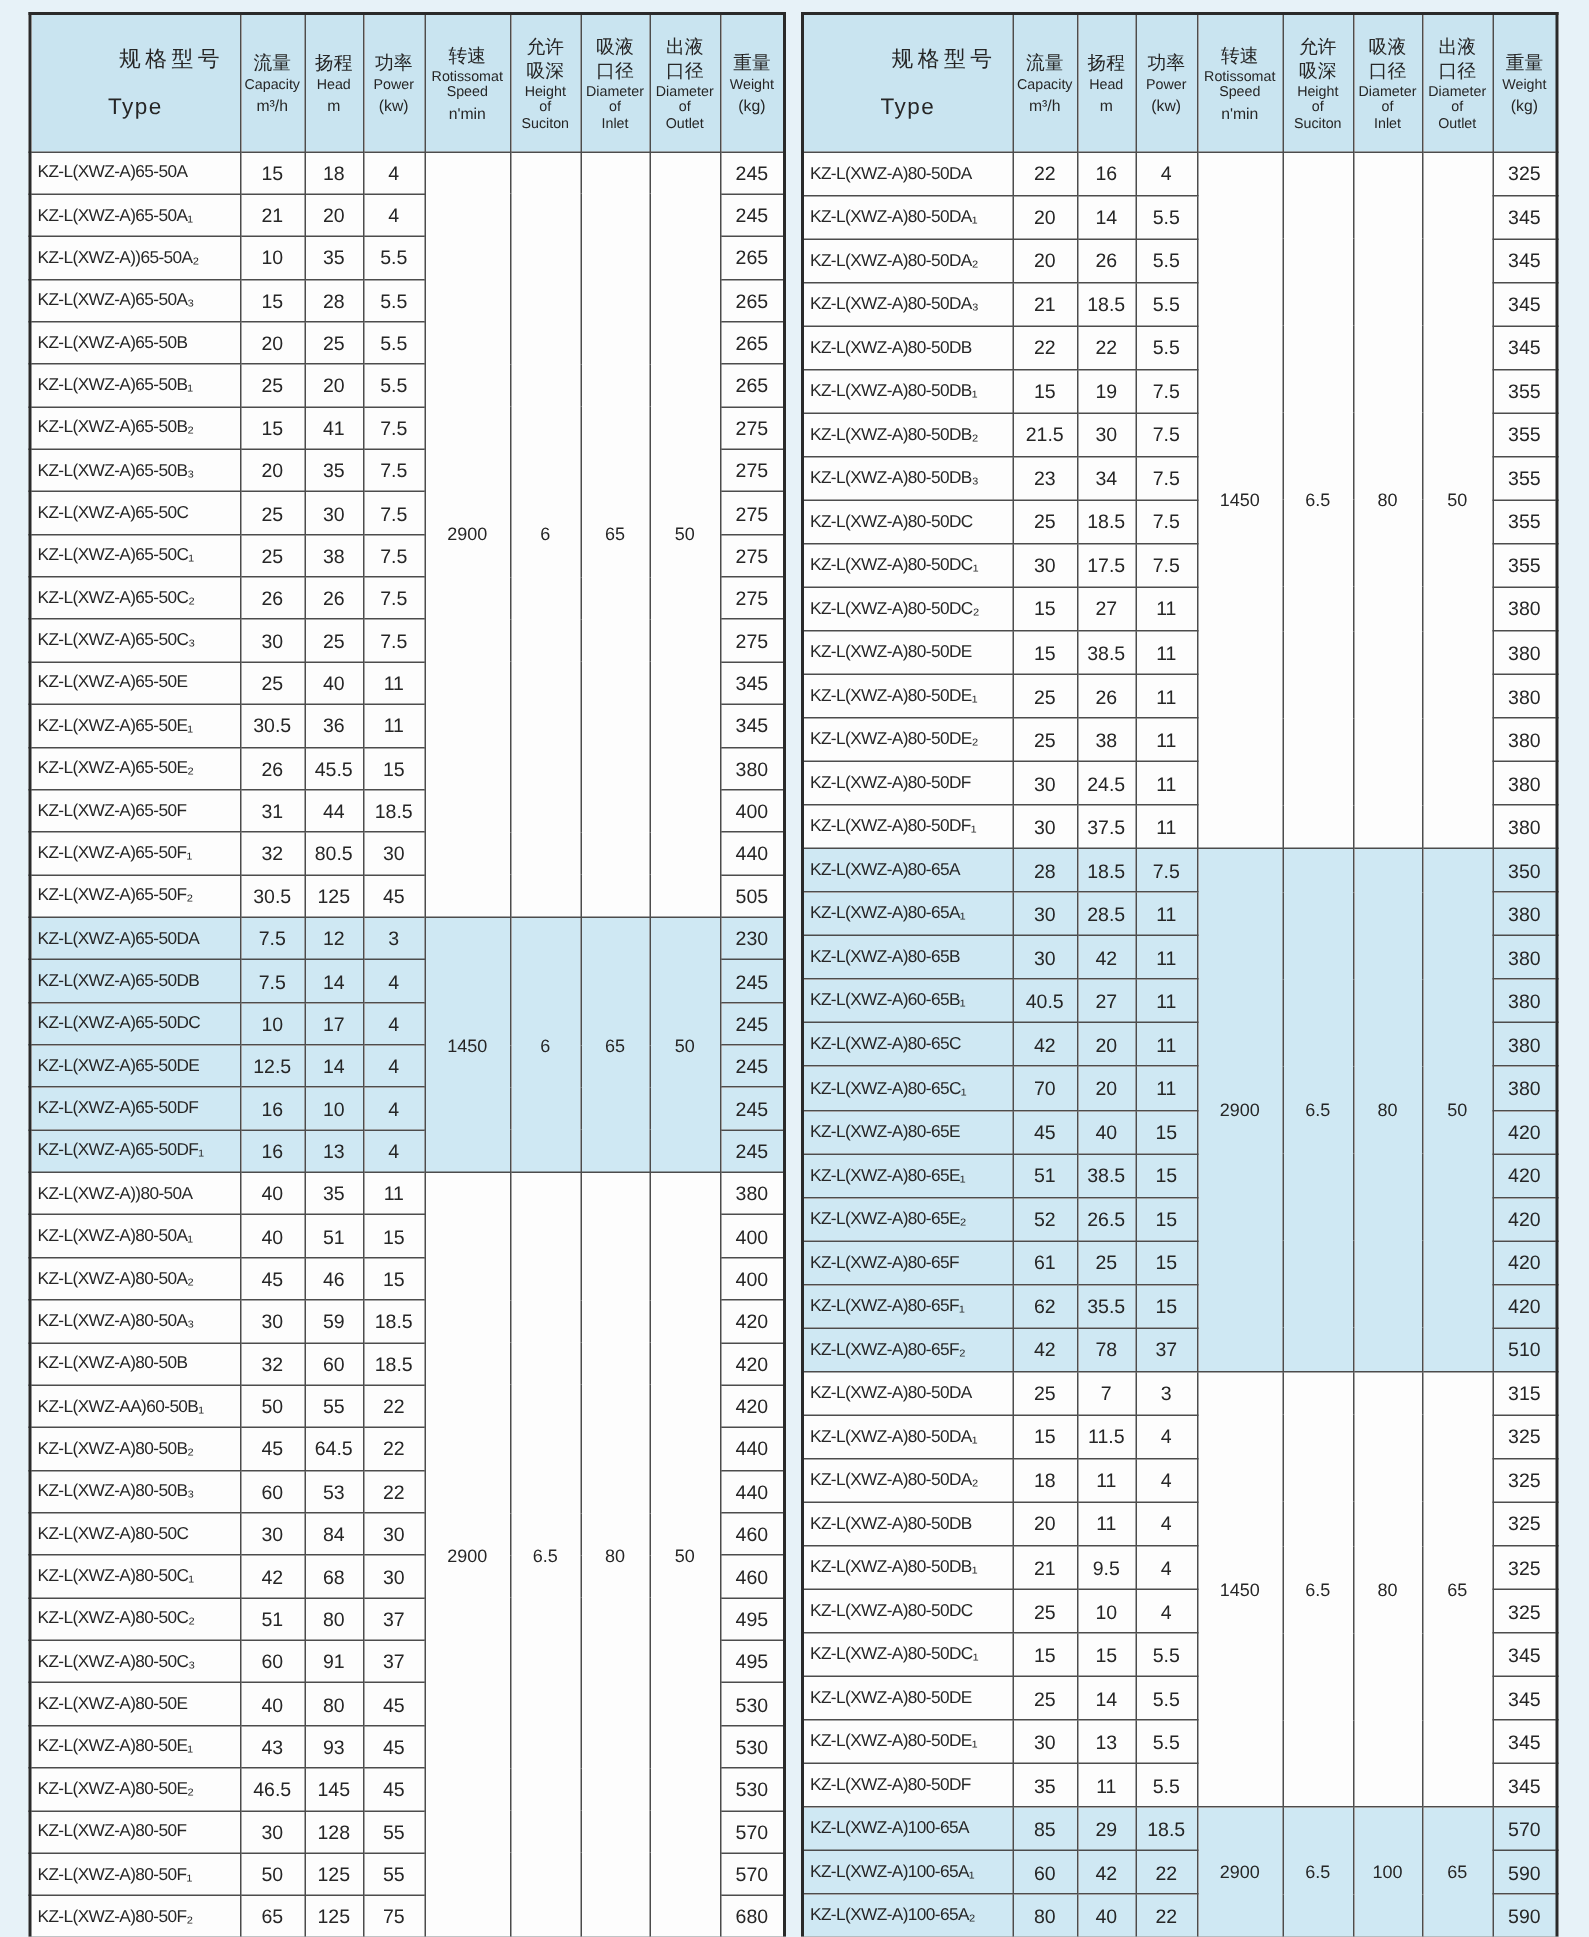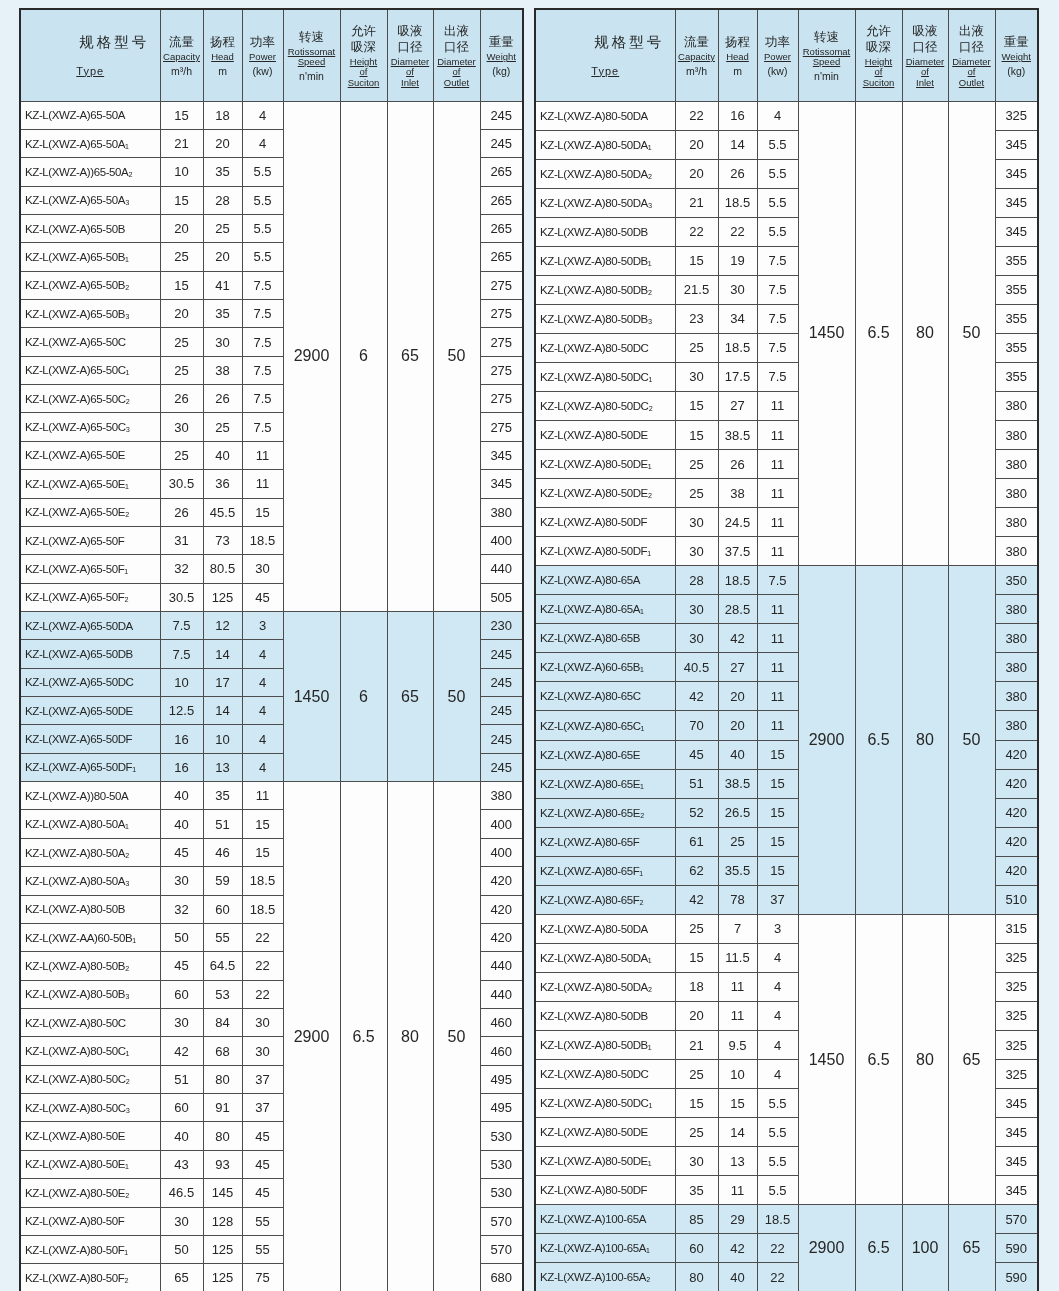--- a/index.html
+++ b/index.html
@@ -21,27 +21,27 @@
   }
   thead tr { height:92px; }
   thead th { background:#c9e4f0; font-weight:normal; }
   .tbl-left  tbody tr { height:28.36px; }
   .tbl-right tbody tr { height:29.05px; }
   td { font-size:13px; }
   td.type {
     text-align:left; padding-left:4px; font-size:11.5px;
     letter-spacing:-0.4px; white-space:nowrap;
   }
-  td.merged { font-size:16px; }
+  td.merged { font-size:12px; }
   tr.hl td { background:#cfe8f3; }
   .zh { font-size:12.5px; white-space:pre-line; line-height:1.3; }
-  .en { font-size:9.5px;  white-space:pre-line; line-height:1.08; margin-top:2px;text-decoration:underline; }
+  .en { font-size:9.5px;  white-space:pre-line; line-height:1.08; margin-top:2px; }
   .unit { font-size:10.5px; margin-top:2px; }
   th.col-type .zh { font-size:14.5px; letter-spacing:3px;padding-left:48px; }
-  th.col-type .en { font-size:11px; margin-top:14px; letter-spacing:1px; }
+  th.col-type .en { font-size:15px; margin-top:14px; letter-spacing:1px; }
 </style>
 </head>
 <body>
 
 <div class="wrap">
   <table class="tbl tbl-left">
     <colgroup>
       <col style="width:140px">
         <col style="width:43px">
         <col style="width:39px">
@@ -213,21 +213,21 @@
         <tr>
           <td class="type">KZ-L(XWZ-A)65-50E₂</td>
           <td>26</td>
           <td>45.5</td>
           <td>15</td>
           <td>380</td>
         </tr>
         <tr>
           <td class="type">KZ-L(XWZ-A)65-50F</td>
           <td>31</td>
-          <td>73</td>
+          <td>44</td>
           <td>18.5</td>
           <td>400</td>
         </tr>
         <tr>
           <td class="type">KZ-L(XWZ-A)65-50F₁</td>
           <td>32</td>
           <td>80.5</td>
           <td>30</td>
           <td>440</td>
         </tr>

